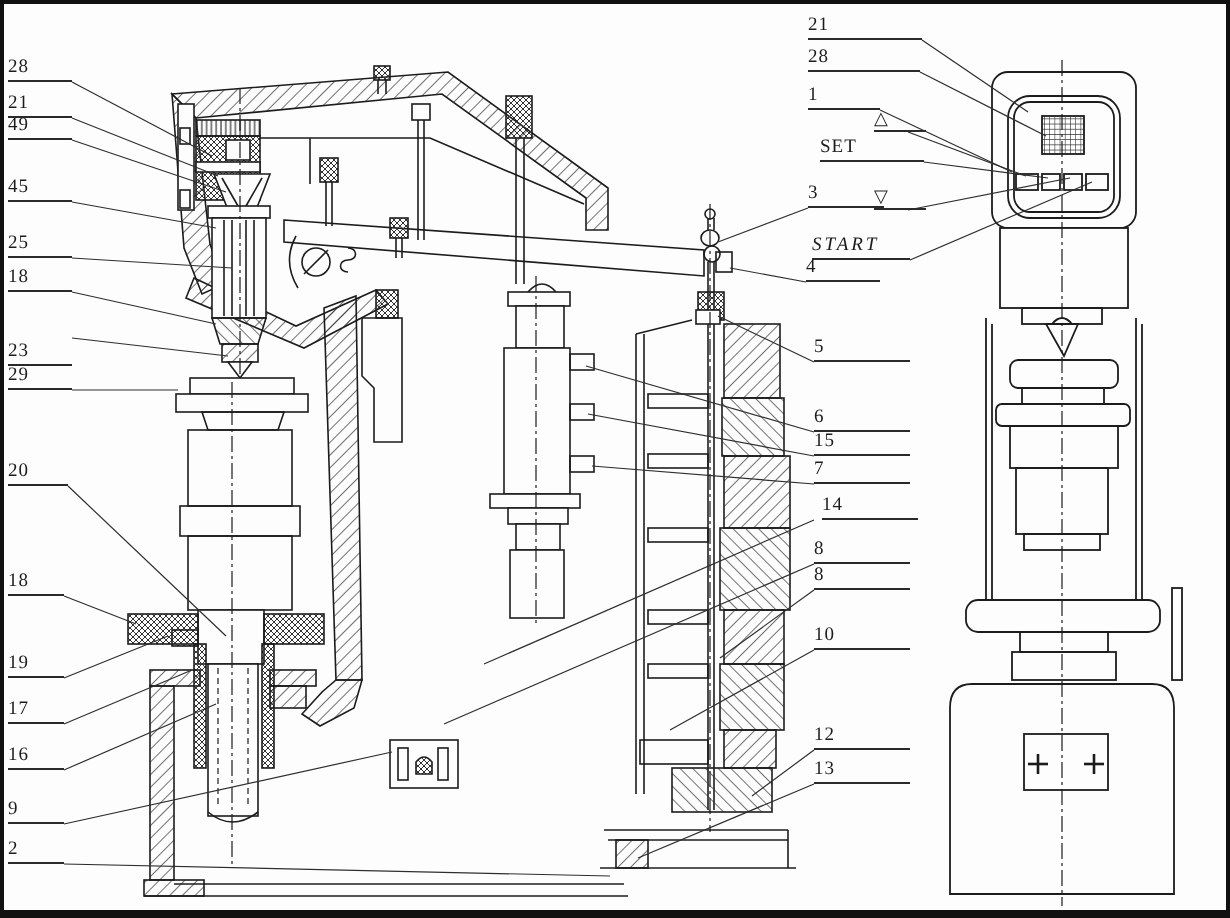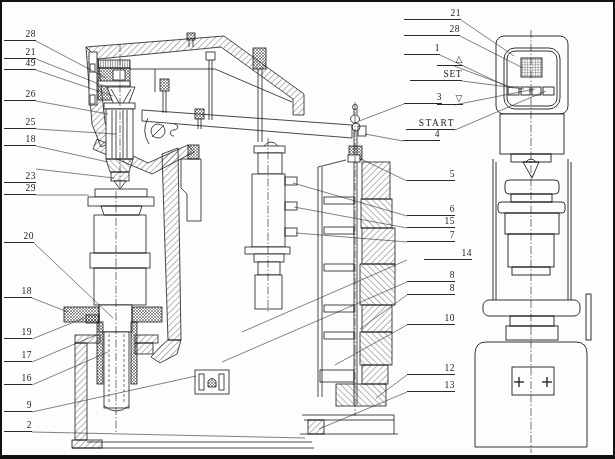--- a/index.html
+++ b/index.html
@@ -6,25 +6,25 @@
   #canvas{
     position:relative;width:615px;height:459px;background:#fdfdfd;
     border-top:2px solid #111;border-left:2px solid #111;
     border-right:2px solid #111;border-bottom:4px solid #111;
     box-sizing:border-box;overflow:hidden;
     font-family:"Liberation Serif","DejaVu Serif",serif;color:#1c1c1c;
   }
   svg{position:absolute;left:0;top:0;}
   .co{
     position:absolute;height:12px;line-height:12px;font-size:9.5px;
-    text-align:right;border-bottom:0.9px solid #2a2a2a;color:#1c1c1c;
+    text-align:left;border-bottom:0.9px solid #2a2a2a;color:#1c1c1c;
     letter-spacing:0.5px;
   }
   .co.sym{font-size:9px;border-bottom:0.9px solid #2a2a2a;}
-  .co.wide{letter-spacing:1.5px;}
+  .co.wide{letter-spacing:1.5px;font-style:italic;}
 </style>
 </head>
 <body>
 
 <div id="canvas">
 
 <svg width="611" height="453" viewBox="0 0 611 453">
   <defs>
     <pattern id="h1" width="4.5" height="4.5" patternUnits="userSpaceOnUse" patternTransform="rotate(45)">
       <line x1="0" y1="0" x2="0" y2="4.5" stroke="#333" stroke-width="0.7"></line>
@@ -271,21 +271,21 @@
     <line x1="405" y1="293" x2="358" y2="327"></line>
     <line x1="405" y1="323" x2="333" y2="363"></line>
     <line x1="405" y1="373" x2="374" y2="396"></line>
     <line x1="405" y1="390" x2="317" y2="427"></line>
   </g>
 </svg>
 
 <div class="co" style="left:2px;top:26px;width:32px">28</div>
 <div class="co" style="left:2px;top:44px;width:32px">21</div>
 <div class="co" style="left:2px;top:55px;width:32px">49</div>
-<div class="co" style="left:2px;top:86px;width:32px">26</div>
+<div class="co" style="left:2px;top:86px;width:32px">45</div>
 <div class="co" style="left:2px;top:114px;width:32px">25</div>
 <div class="co" style="left:2px;top:131px;width:32px">18</div>
 <div class="co" style="left:2px;top:168px;width:32px">23</div>
 <div class="co" style="left:2px;top:180px;width:32px">29</div>
 <div class="co" style="left:2px;top:228px;width:30px">20</div>
 <div class="co" style="left:2px;top:283px;width:28px">18</div>
 <div class="co" style="left:2px;top:324px;width:28px">19</div>
 <div class="co" style="left:2px;top:347px;width:28px">17</div>
 <div class="co" style="left:2px;top:370px;width:28px">16</div>
 <div class="co" style="left:2px;top:397px;width:28px">9</div>
@@ -298,20 +298,20 @@
 <div class="co" style="left:408px;top:66px;width:52px">SET</div>
 <div class="co" style="left:402px;top:89px;width:38px">3</div>
 <div class="co sym" style="left:435px;top:90px;width:26px">▽</div>
 <div class="co wide" style="left:404px;top:115px;width:49px">START</div>
 <div class="co" style="left:401px;top:126px;width:37px">4</div>
 
 <div class="co" style="left:405px;top:166px;width:48px">5</div>
 <div class="co" style="left:405px;top:201px;width:48px">6</div>
 <div class="co" style="left:405px;top:213px;width:48px">15</div>
 <div class="co" style="left:405px;top:227px;width:48px">7</div>
-<div class="co" style="left:422px;top:245px;width:48px">14</div>
+<div class="co" style="left:409px;top:245px;width:48px">14</div>
 <div class="co" style="left:405px;top:267px;width:48px">8</div>
 <div class="co" style="left:405px;top:280px;width:48px">8</div>
 <div class="co" style="left:405px;top:310px;width:48px">10</div>
 <div class="co" style="left:405px;top:360px;width:48px">12</div>
 <div class="co" style="left:405px;top:377px;width:48px">13</div>
 
 </div>
 
 </body></html>

